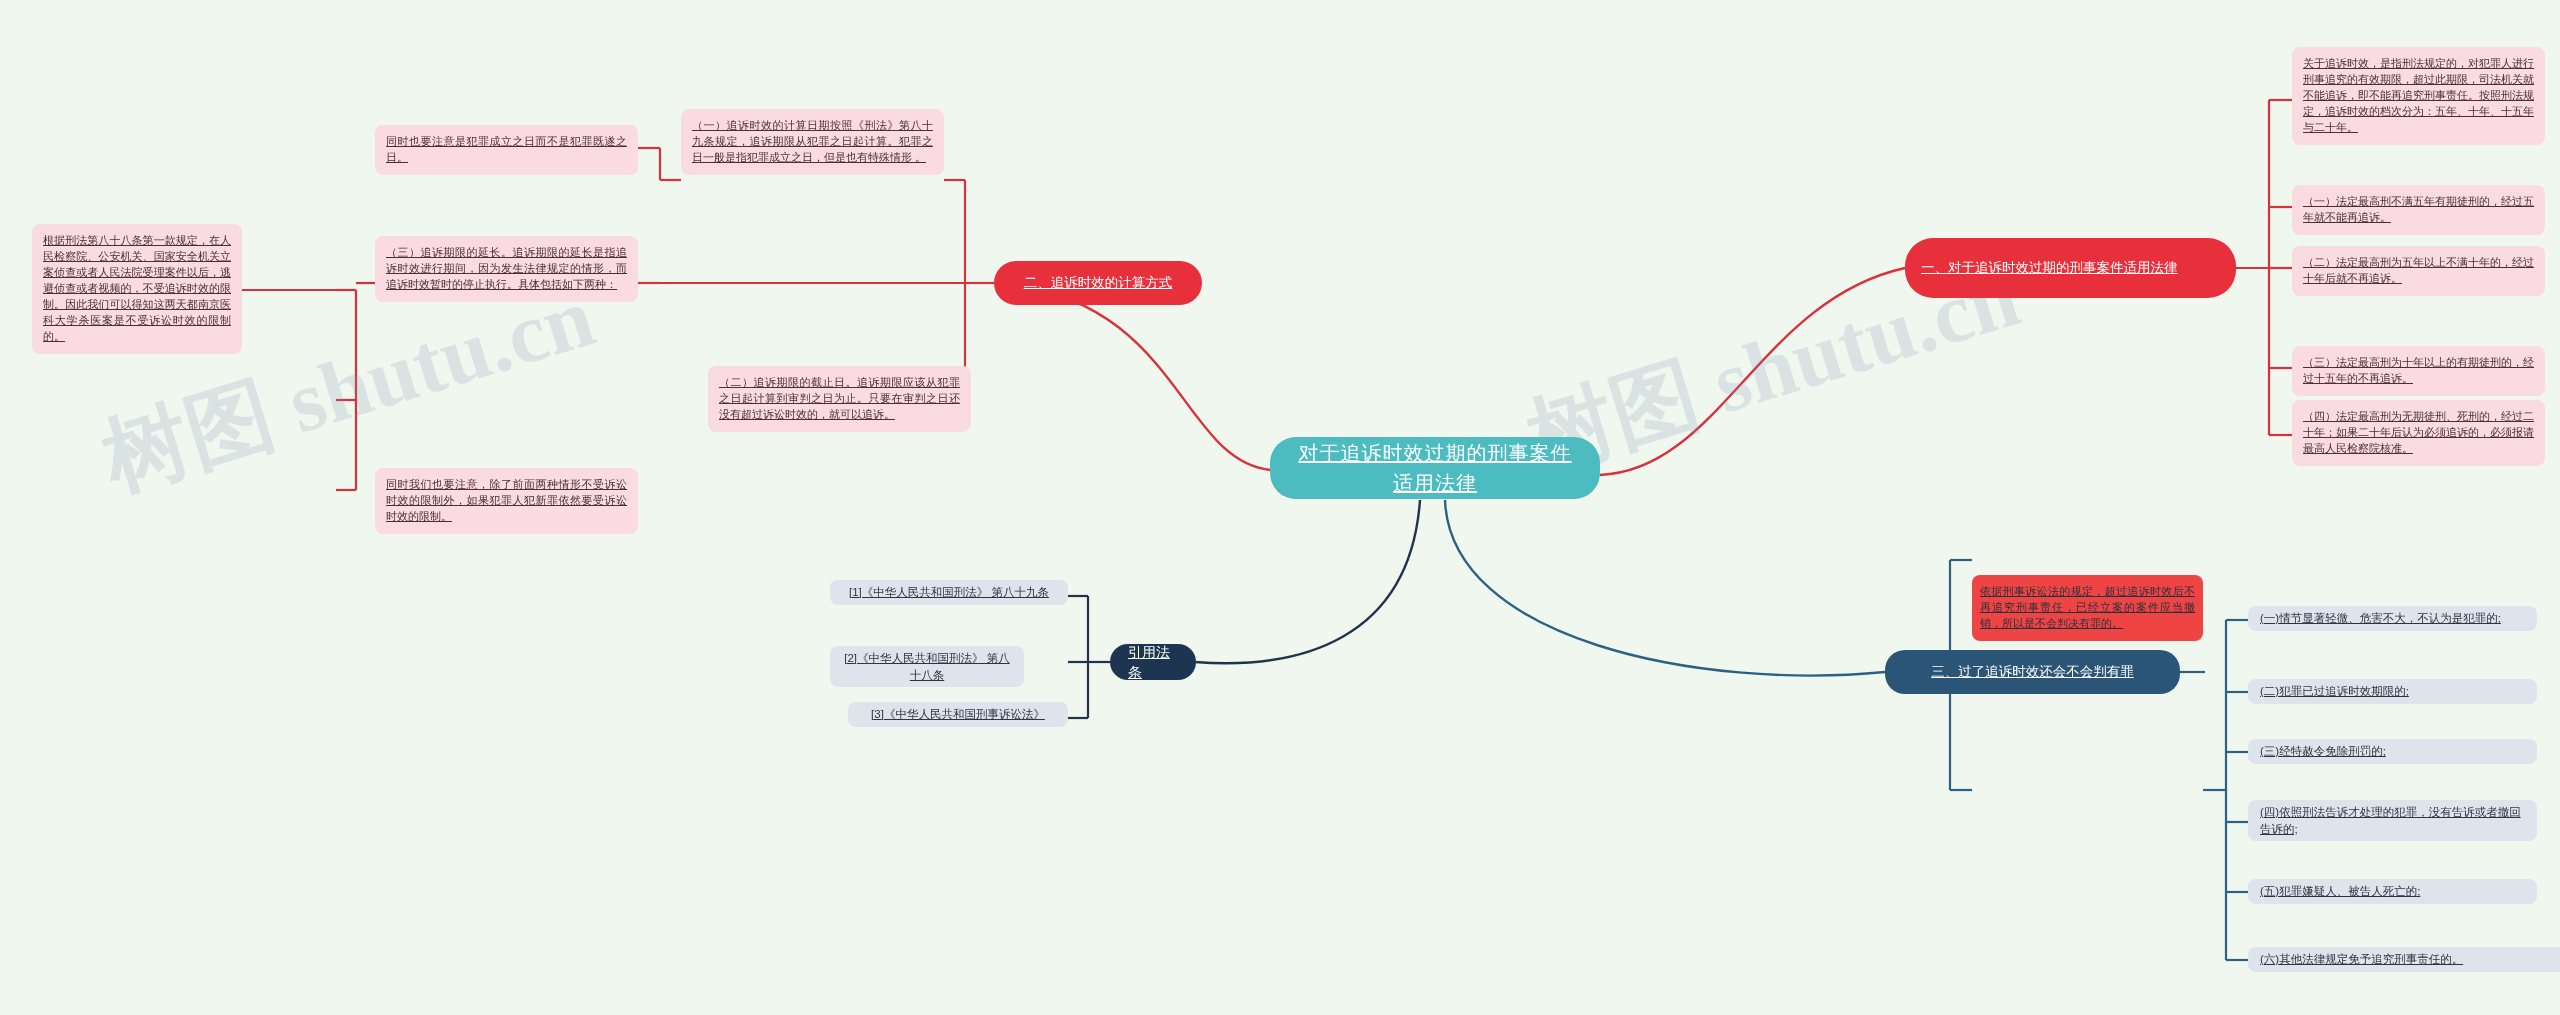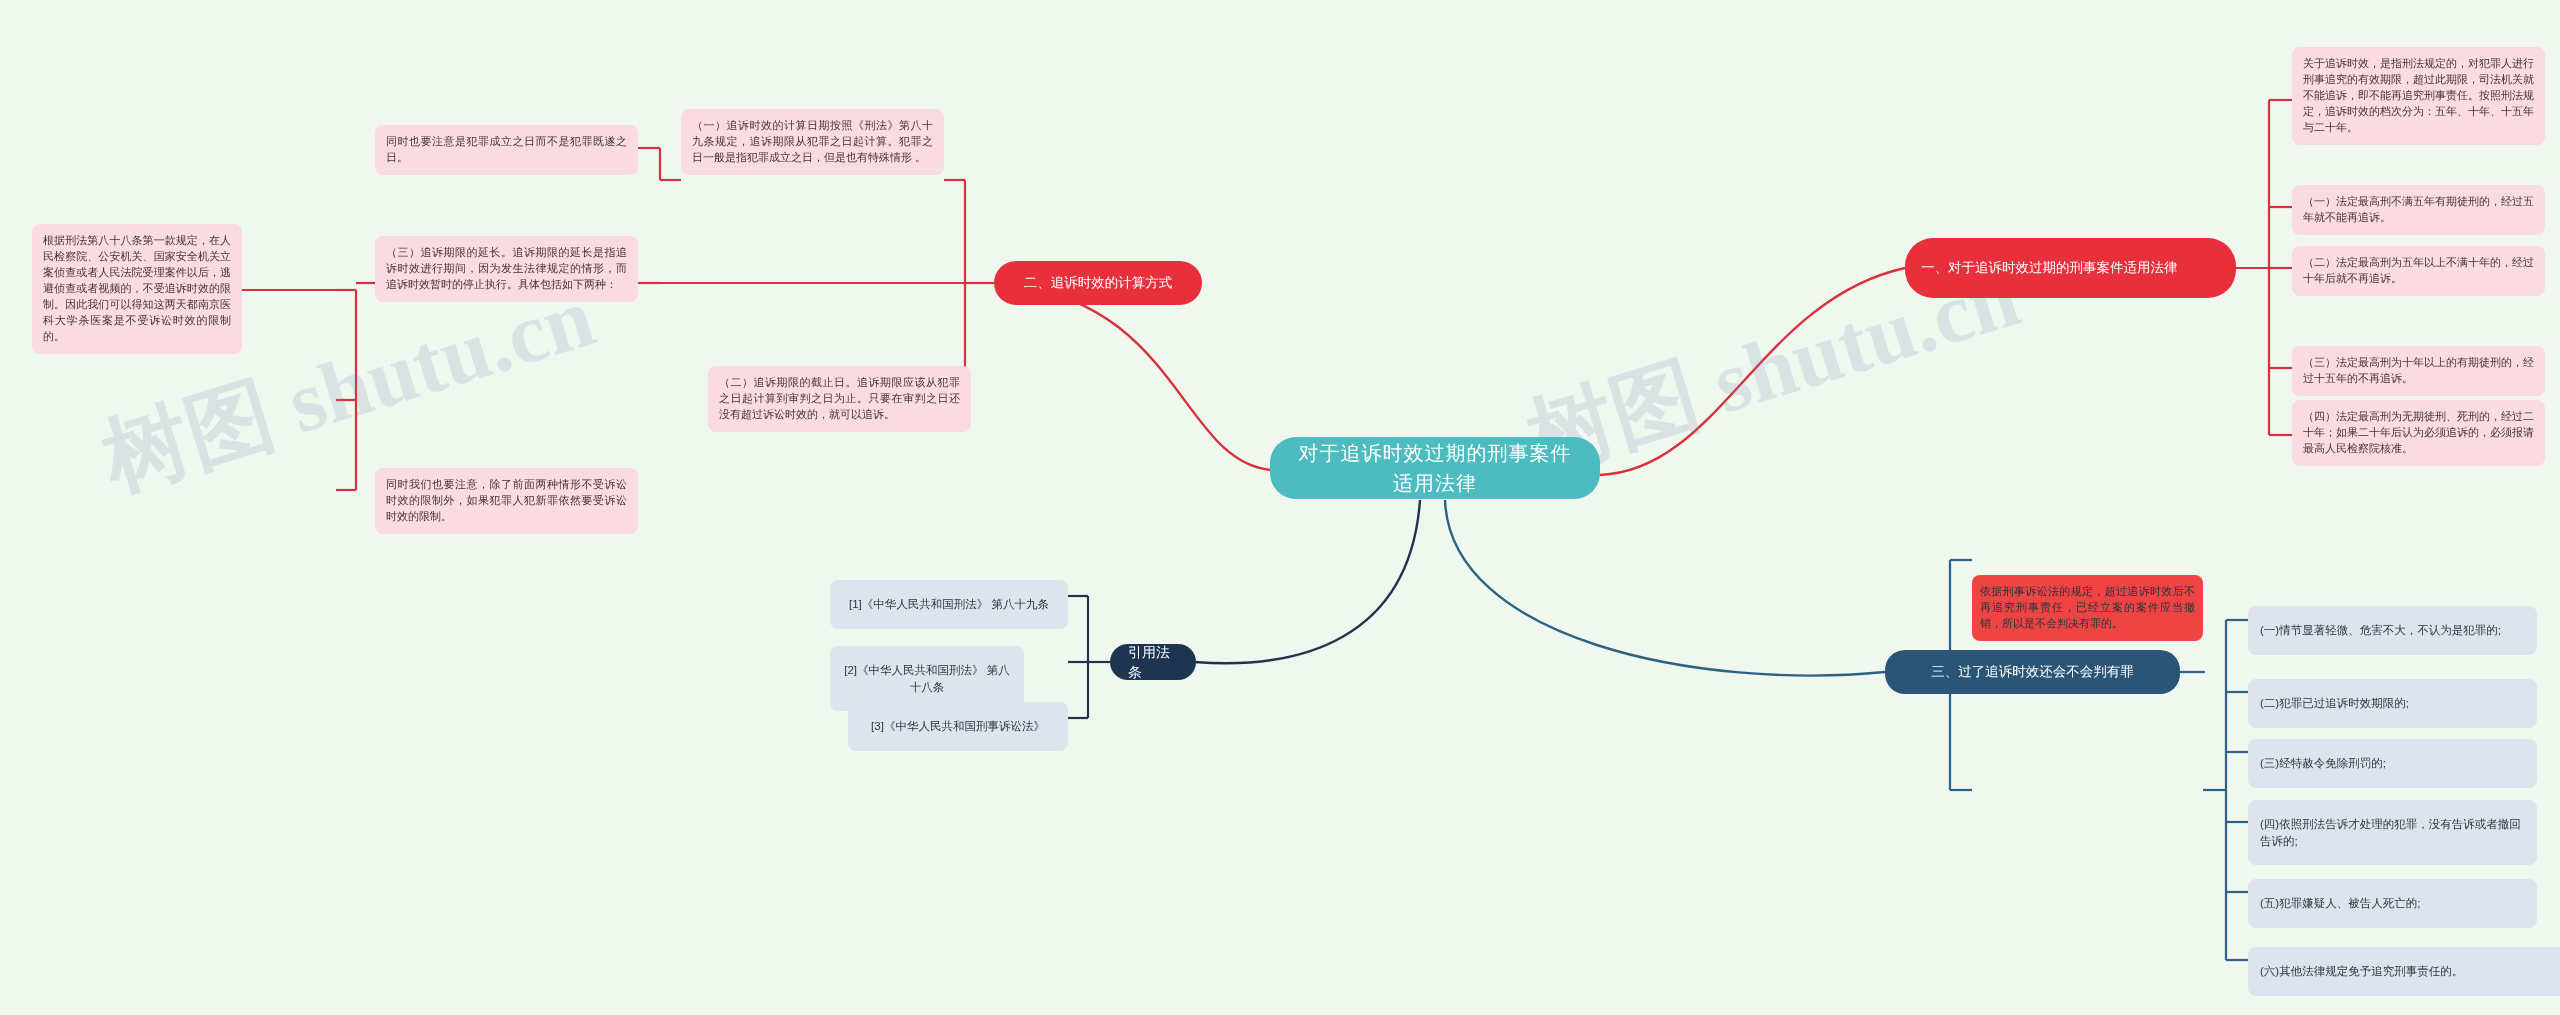--- a/index.html
+++ b/index.html
@@ -46,20 +46,21 @@
   .wm2 {
     left: 1520px; top: 310px;
     font-size: 86px;
     transform: rotate(-17deg);
   }
   .node {
     position: absolute;
     box-sizing: border-box;
     line-height: 1.45;
     white-space: pre-wrap;
+    text-decoration: underline;
   }
   
   .root {
     background: #4cbcc0;
     color: #ffffff;
     border-radius: 26px;
     font-size: 20px;
     text-align: center;
     display: flex;
     align-items: center;
@@ -109,21 +110,21 @@
     font-size: 11px;
     padding: 9px 11px;
     text-align: justify;
   }
   
   .leaf-grey {
     background: #dfe4ec;
     color: #2b3644;
     border-radius: 8px;
     font-size: 11.5px;
-    padding: 16px 12px;
+    padding: 4px 12px;
   }
   .leaf-grey.center {
     text-align: center;
   }
   .leaf-blue {
     background: #ef4444;
     color: #27323f;
     border-radius: 8px;
     font-size: 11px;
     padding: 9px 8px;

